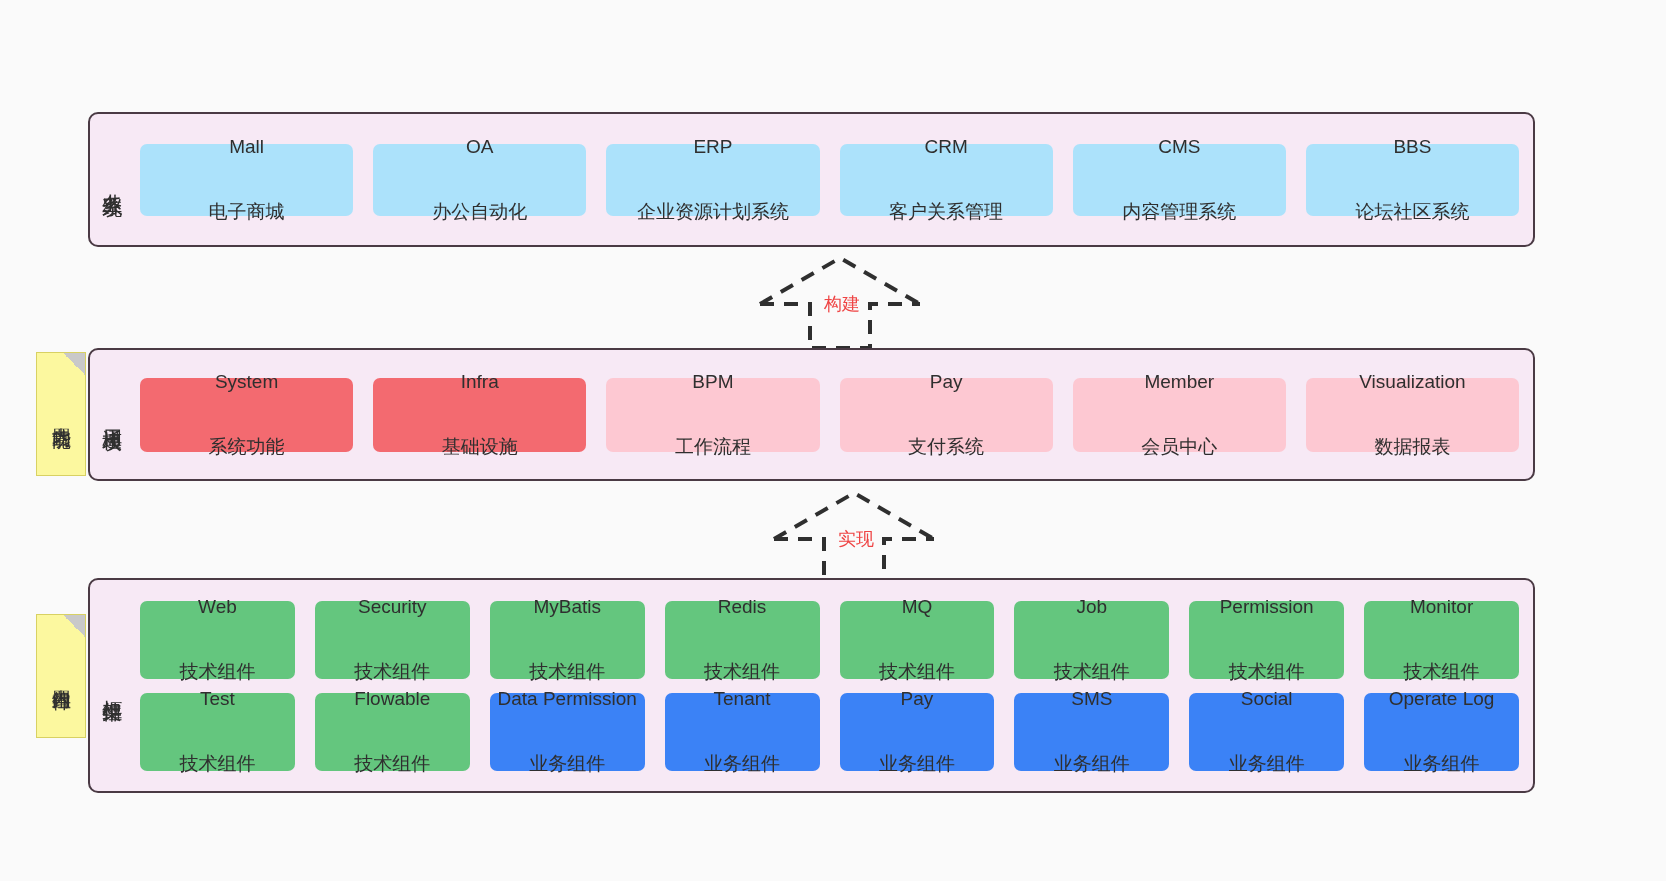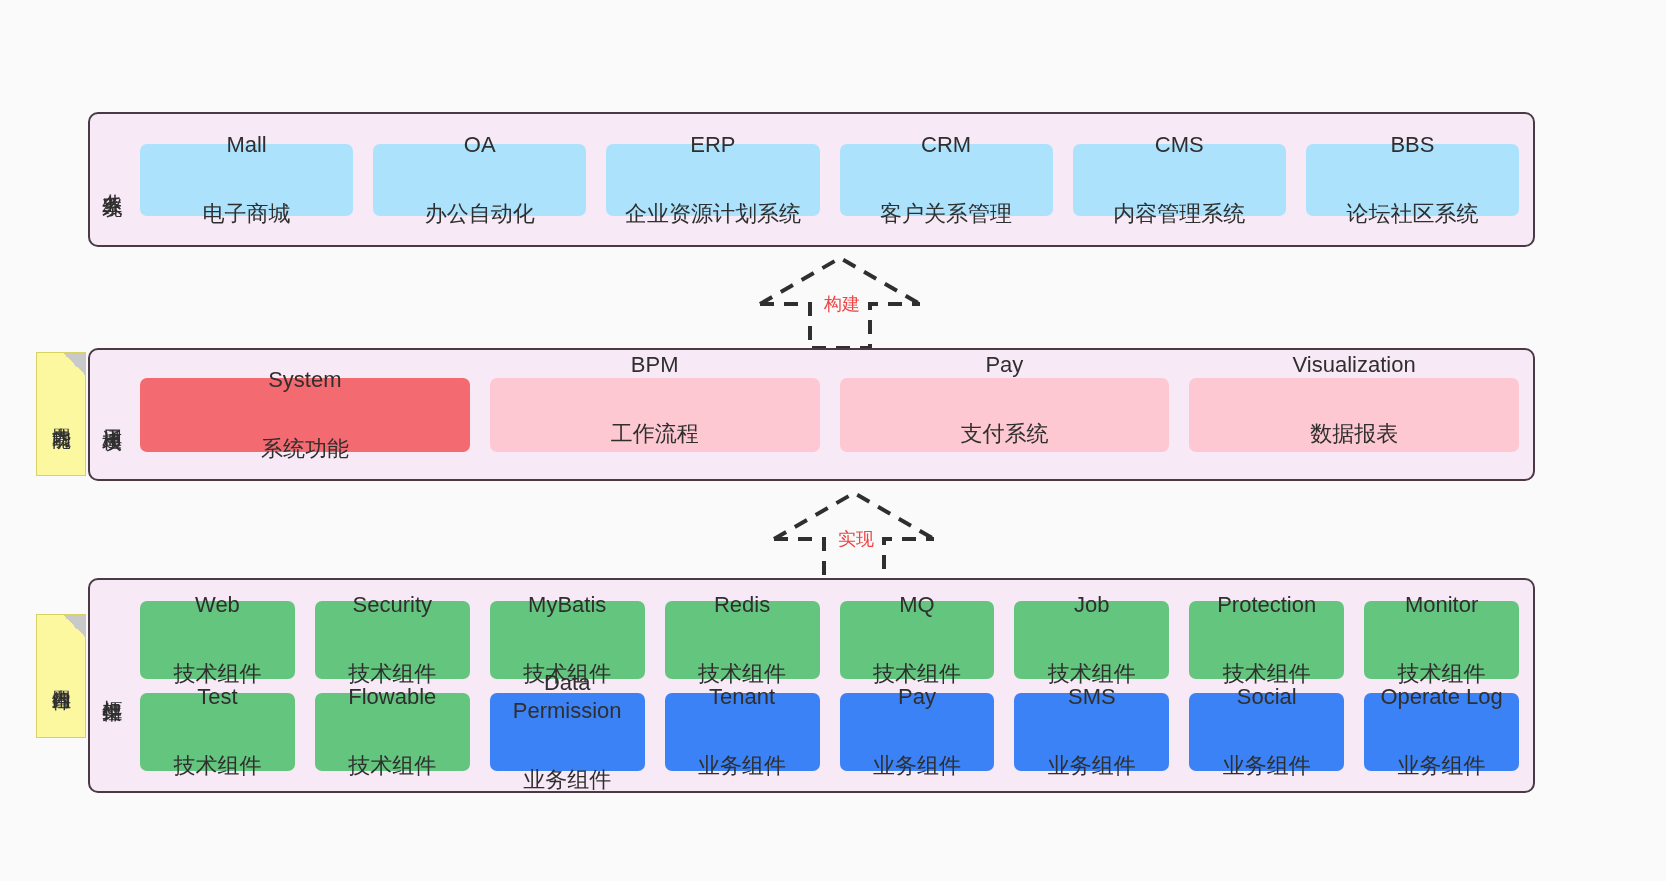--- a/index.html
+++ b/index.html
@@ -63,34 +63,34 @@
   }
 
   .node {
     flex: 1 1 0;
     border-radius: 7px;
     display: flex;
     flex-direction: column;
     align-items: center;
     justify-content: center;
     text-align: center;
-    font-size: 22px;
+    font-size: 19px;
     line-height: 1.26;
     color: #2f2f2f;
     padding: 4px 6px;
     box-sizing: border-box;
   }
   .node .n-en { white-space: nowrap; }
   .node .n-cn { white-space: nowrap; margin-top: 41px; }
   .node.wrap .n-en { white-space: normal; }
 
   
   .c-blue       { background: #ace2fb; }
   .c-red        { background: #f36a70; }
-  .c-pink       { background: #fdc8d2; justify-content: flex-end; }
+  .c-pink       { background: #fdc8d2; }
   .c-green      { background: #64c67e; }
   .c-lightgreen { background: #3b82f6; }
 
   
   #tier-business { left: 88px;  top: 112px; width: 1447px; height: 135px; }
   #tier-business .node { height: 72px; }
 
   #tier-modules  { left: 88px;  top: 348px; width: 1447px; height: 133px; }
   #tier-modules .node { height: 74px; }
 
@@ -193,27 +193,35 @@
   </div>
 
   <div class="tier" id="tier-modules">
     <div class="tier-label">通用模块</div>
     <div class="tier-body">
       <div class="row">
         <div class="node c-red">
           <span class="n-en">System</span>
           <span class="n-cn">系统功能</span>
         </div>
+        <div class="node c-red">
+          <span class="n-en">Infra</span>
+          <span class="n-cn">基础设施</span>
+        </div>
         <div class="node c-pink">
           <span class="n-en">BPM</span>
           <span class="n-cn">工作流程</span>
         </div>
         <div class="node c-pink">
           <span class="n-en">Pay</span>
           <span class="n-cn">支付系统</span>
+        </div>
+        <div class="node c-pink">
+          <span class="n-en">Member</span>
+          <span class="n-cn">会员中心</span>
         </div>
         <div class="node c-pink">
           <span class="n-en">Visualization</span>
           <span class="n-cn">数据报表</span>
         </div>
       </div>
     </div>
   </div>
 
   <div class="arrow-wrap" id="arrow-impl">
@@ -247,21 +255,21 @@
         </div>
         <div class="node c-green">
           <span class="n-en">MQ</span>
           <span class="n-cn">技术组件</span>
         </div>
         <div class="node c-green">
           <span class="n-en">Job</span>
           <span class="n-cn">技术组件</span>
         </div>
         <div class="node c-green">
-          <span class="n-en">Protection</span>
+          <span class="n-en">Permission</span>
           <span class="n-cn">技术组件</span>
         </div>
         <div class="node c-green">
           <span class="n-en">Monitor</span>
           <span class="n-cn">技术组件</span>
         </div>
       </div>
 
       <div class="row">
         <div class="node c-green">

